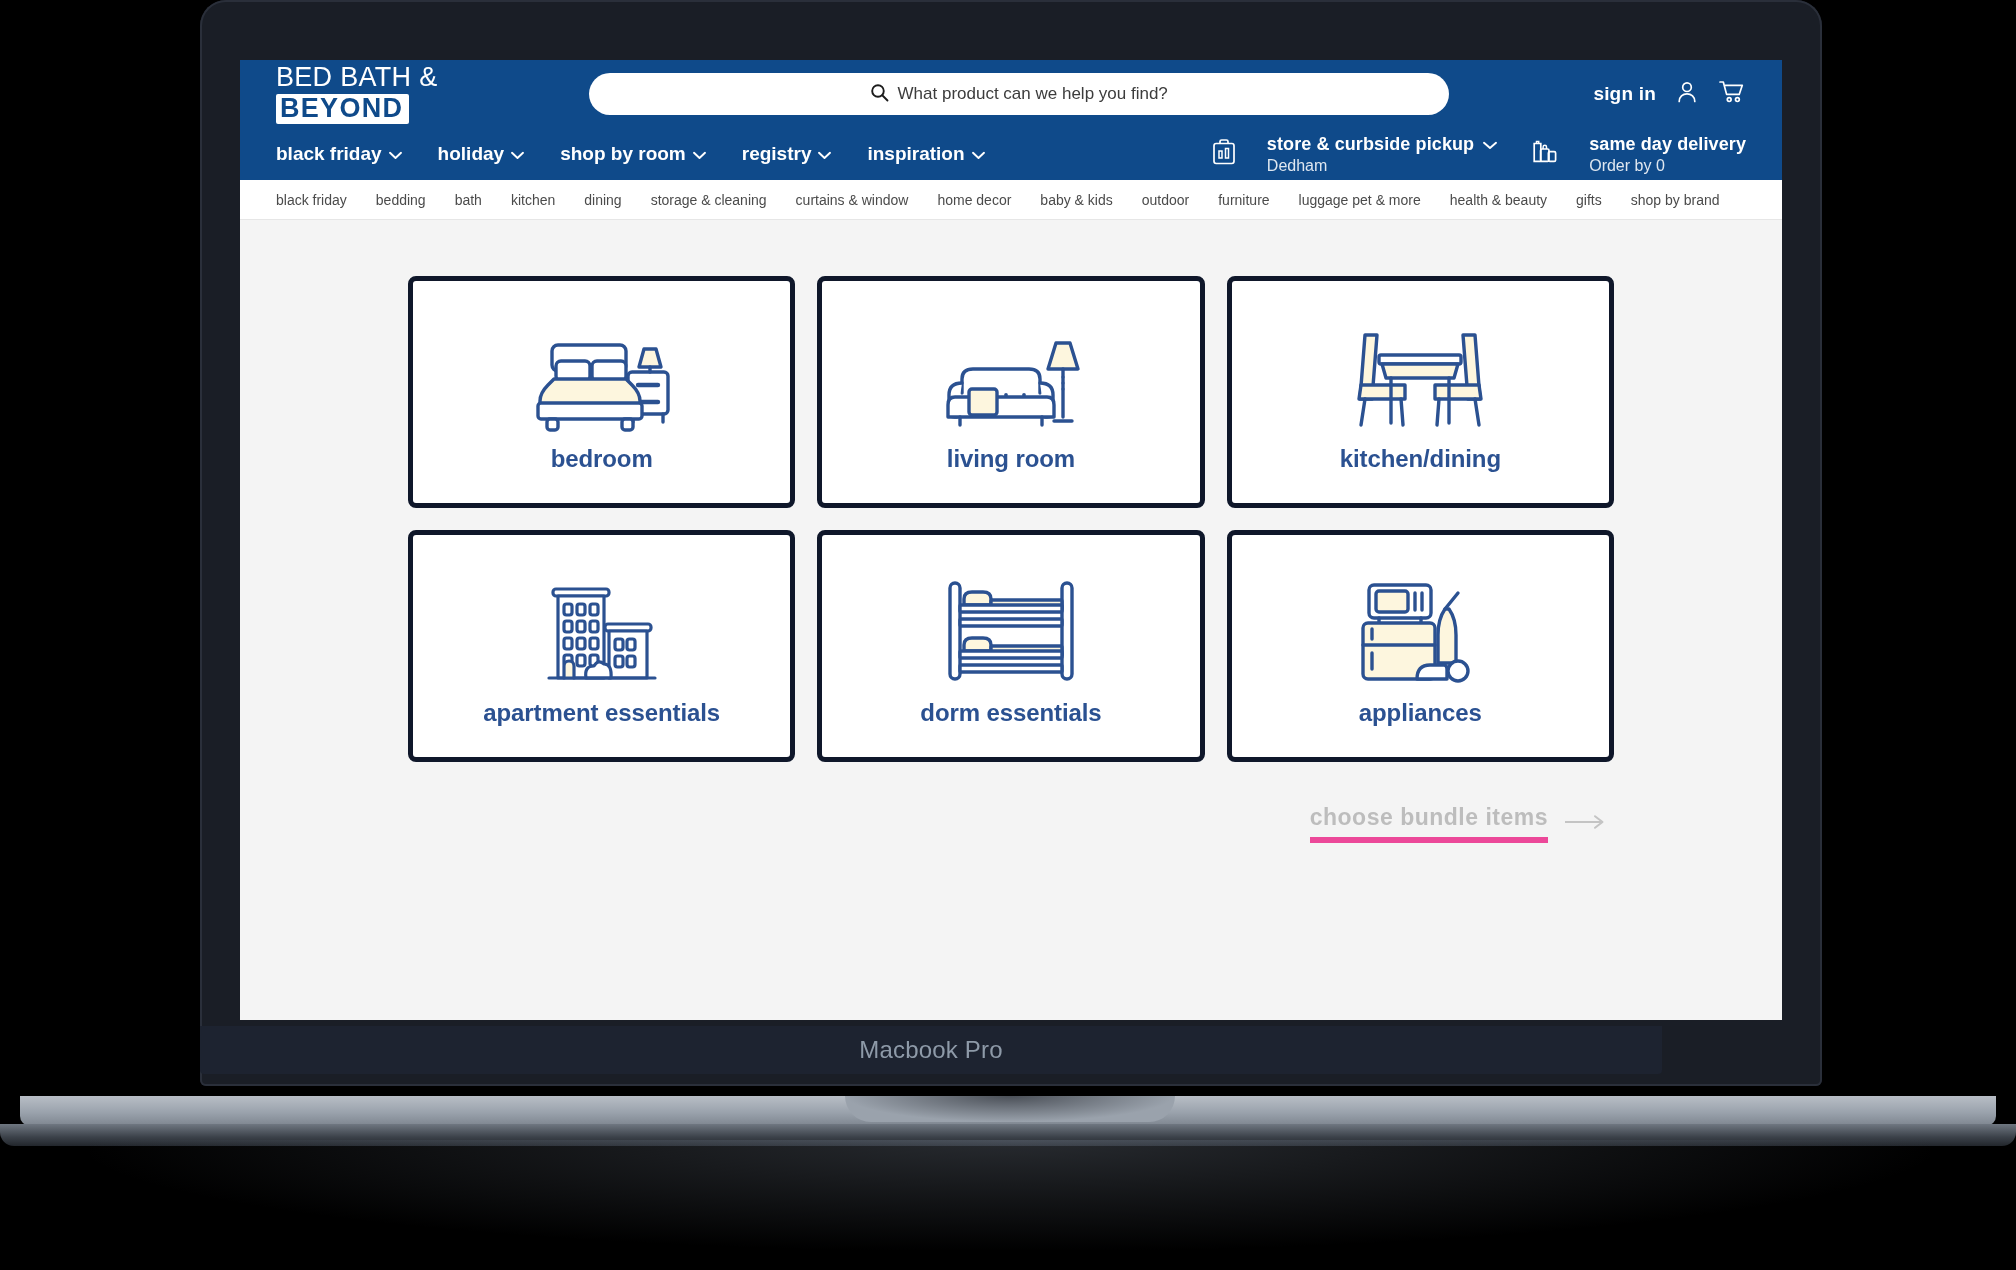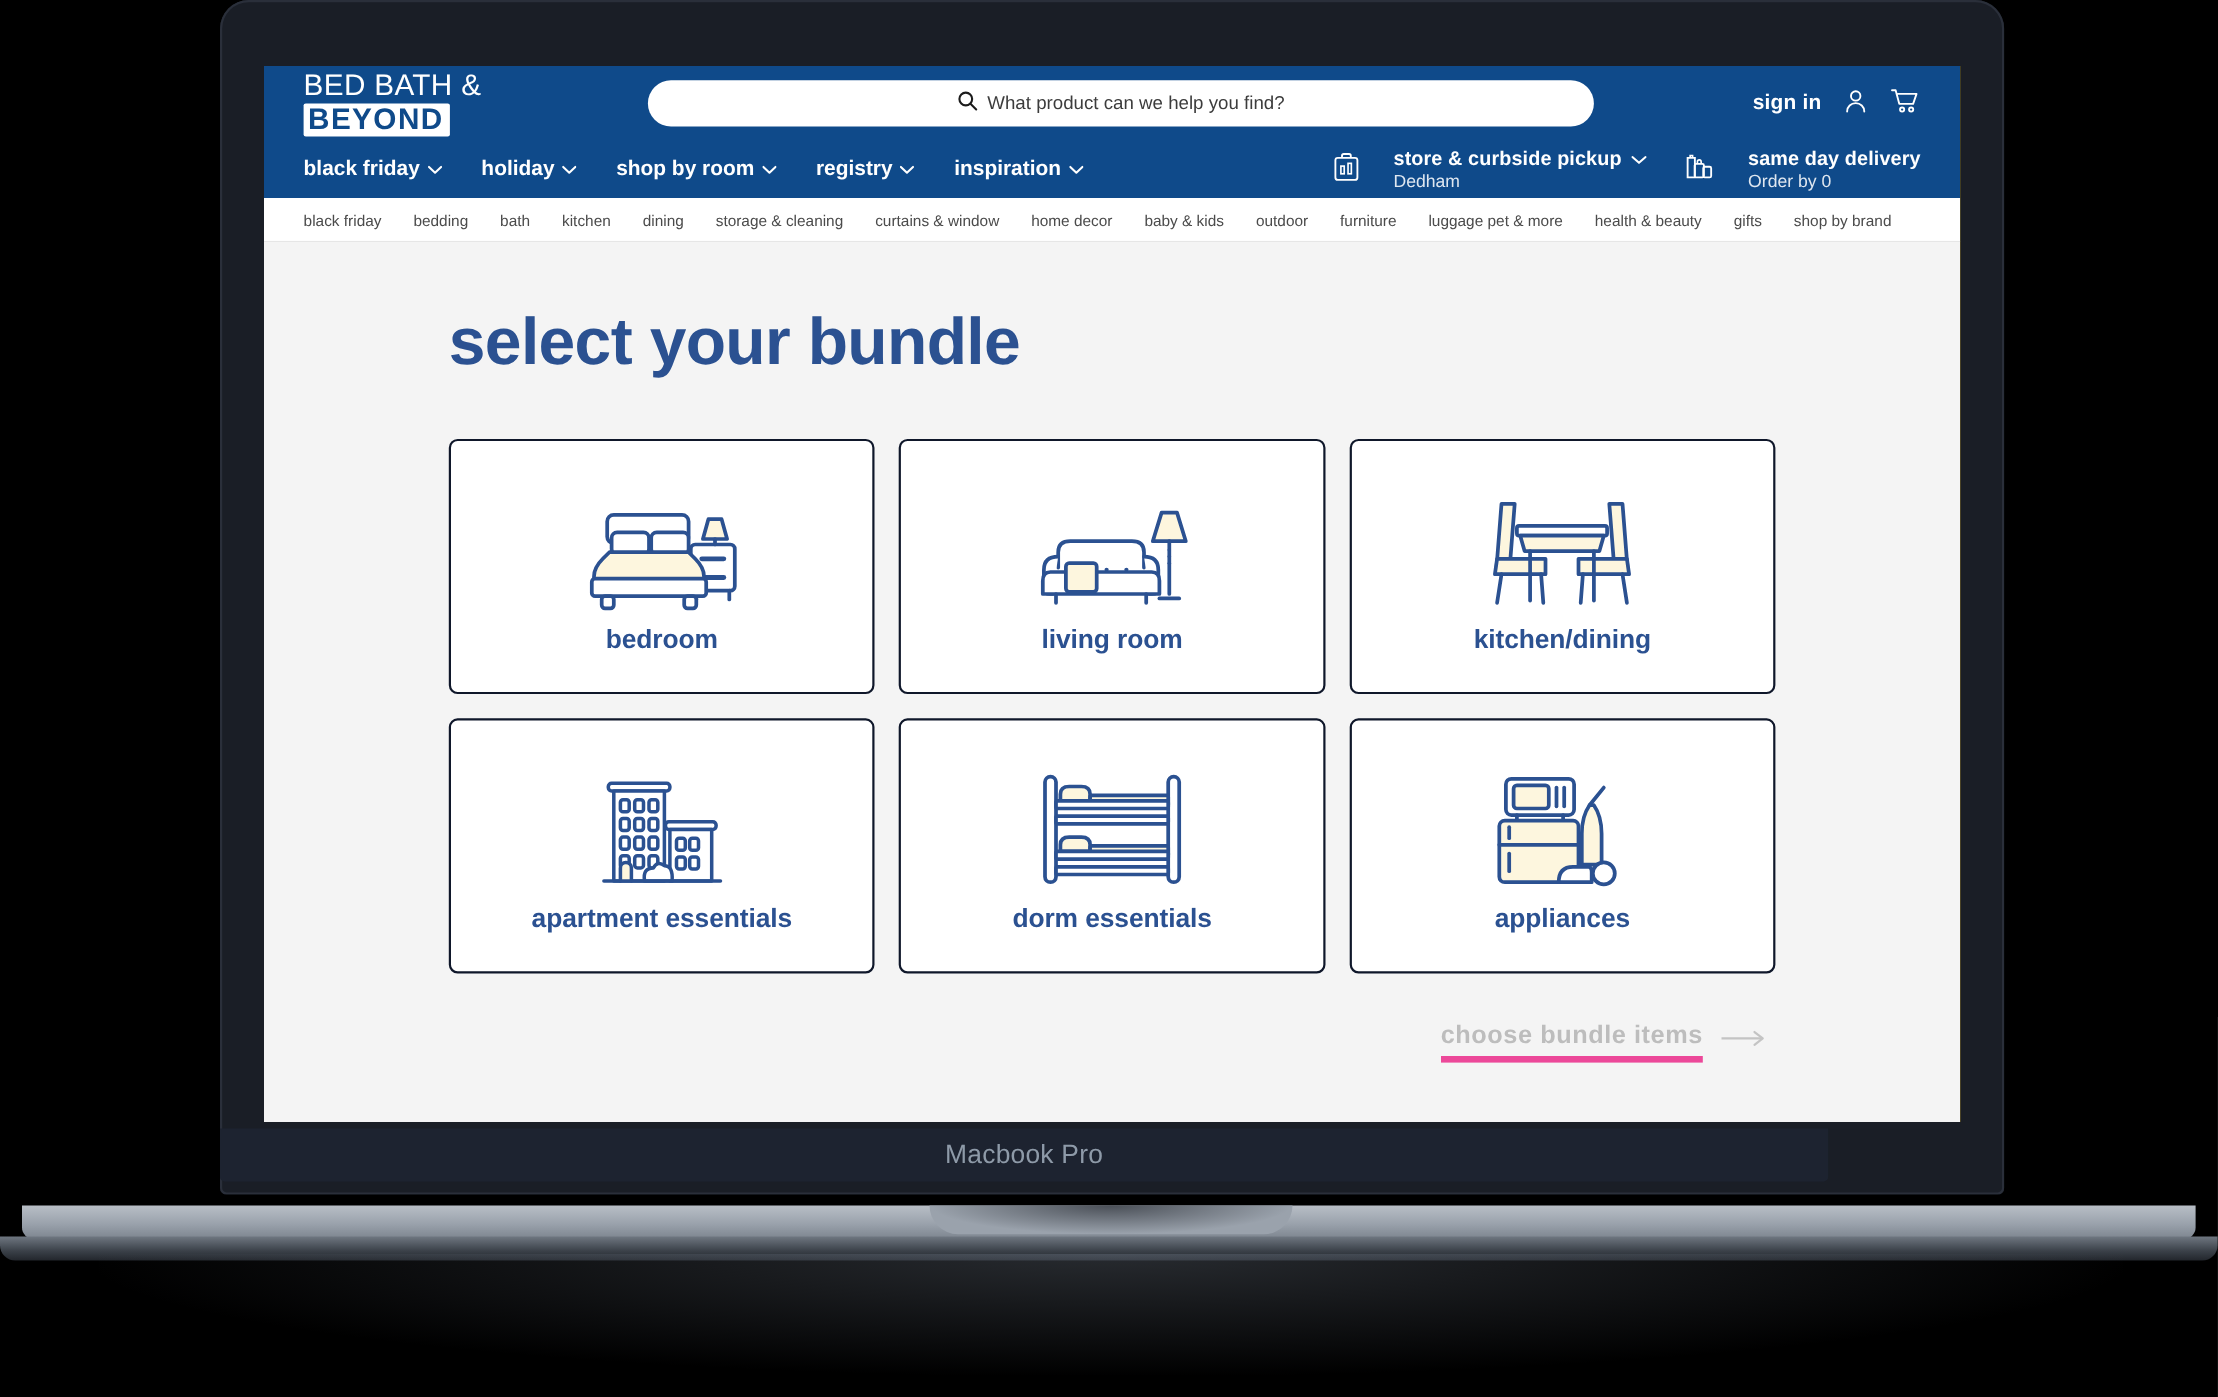--- a/index.html
+++ b/index.html
@@ -183,21 +183,21 @@
     letter-spacing: -.6px;
     margin-bottom: 54px;
   }
   .card-grid {
     display: grid;
     grid-template-columns: repeat(3, 1fr);
     gap: 22px;
   }
   .bundle-card {
     background: #fff;
-    border: 2px solid #0f172a;
+    border: 5px solid #0f172a;
     border-radius: 8px;
     height: 232px;
     display: flex;
     flex-direction: column;
     align-items: center;
     justify-content: center;
     gap: 4px;
     cursor: pointer;
   }
   .bundle-icon {
@@ -382,21 +382,20 @@
         <span class="subnav-item">luggage pet &amp; more</span>
         <span class="subnav-item">health &amp; beauty</span>
         <span class="subnav-item">gifts</span>
         <span class="subnav-item">shop by brand</span>
       </div>
     </div>
 
     <div class="page-body">
       <div class="content">
 
-        <h1 class="page-title">select your bundle</h1>
 
         <div class="card-grid">
 
           <div class="bundle-card">
             <div class="bundle-icon">
               <svg width="150" height="118" viewBox="0 0 150 118">
                 <g fill="none" stroke="#2b5191" stroke-width="3.4" stroke-linecap="round" stroke-linejoin="round">
 
                   <rect x="101" y="55" width="40" height="42" rx="4" fill="#fff"></rect>
                   <line x1="111" y1="68" x2="131" y2="68" stroke-width="4.4"></line>

